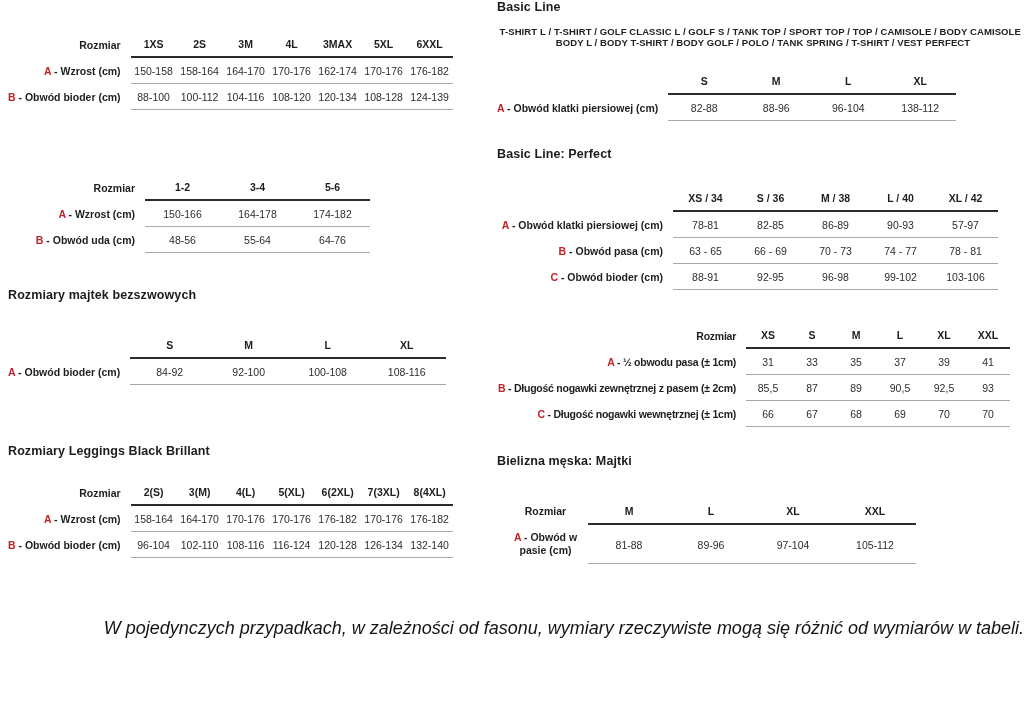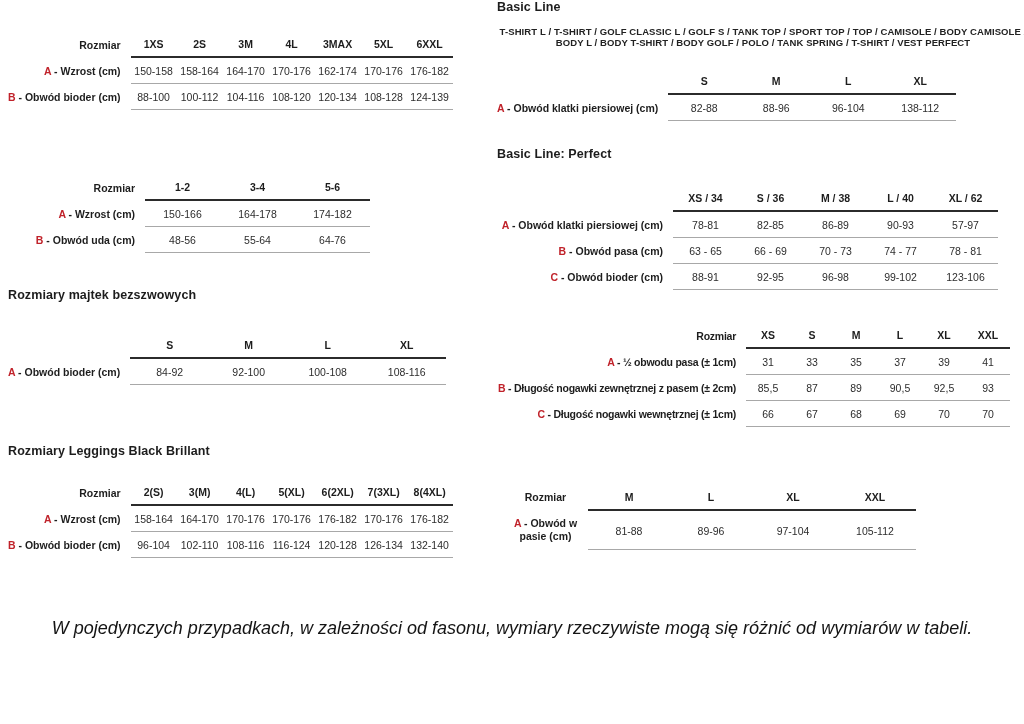--- a/index.html
+++ b/index.html
@@ -62,21 +62,21 @@
   }
   .t7 th.lbl { letter-spacing:-0.25px; }
   .t8 thead th.lbl, .t8 tbody th.lbl {
     text-align:center; padding-left:2px; padding-right:2px;
     white-space:normal; line-height:1.25;
   }
   span.pfx { color:var(--accent-red, #c0222a); font-weight:bold; }
 
   p.footer {
     position:absolute; left:0; top:618px; width:1024px; margin:0;
-    text-align:center; font-style:italic; font-size:18px;
+    text-align:right; font-style:italic; font-size:18px;
     letter-spacing:0px; color:#141414;
   }
 </style>
 </head>
 <body>
 
 <section class="sec s1">
   <table class="size-table t1">
       <colgroup>
         <col style="width: 122px;">
@@ -282,21 +282,21 @@
         <col style="width: 65px;">
         <col style="width: 65px;">
       </colgroup>
       <thead>
         <tr>
           <th class="lbl"></th>
           <th>XS / 34</th>
           <th>S / 36</th>
           <th>M / 38</th>
           <th>L / 40</th>
-          <th>XL / 62</th>
+          <th>XL / 42</th>
         </tr>
       </thead>
       <tbody>
         <tr>
           <th class="lbl"><span class="pfx">A</span> - Obwód klatki piersiowej (cm)</th>
           <td>78-81</td>
           <td>82-85</td>
           <td>86-89</td>
           <td>90-93</td>
           <td>57-97</td>
@@ -308,21 +308,21 @@
           <td>70 - 73</td>
           <td>74 - 77</td>
           <td>78 - 81</td>
         </tr>
         <tr>
           <th class="lbl"><span class="pfx">C</span> - Obwód bioder (cm)</th>
           <td>88-91</td>
           <td>92-95</td>
           <td>96-98</td>
           <td>99-102</td>
-          <td>123-106</td>
+          <td>103-106</td>
         </tr>
       </tbody>
     </table>
 </section>
 
 <section class="sec s7">
   <table class="size-table t7">
       <colgroup>
         <col style="width: 258px;">
         <col style="width: 44px;">
@@ -369,20 +369,21 @@
           <td>68</td>
           <td>69</td>
           <td>70</td>
           <td>70</td>
         </tr>
       </tbody>
     </table>
 </section>
 
 <section class="sec s8">
+  <h2 class="sec-title">Bielizna męska: Majtki</h2>
   <table class="size-table t8">
       <colgroup>
         <col style="width: 85px;">
         <col style="width: 82px;">
         <col style="width: 82px;">
         <col style="width: 82px;">
         <col style="width: 82px;">
       </colgroup>
       <thead>
         <tr>

